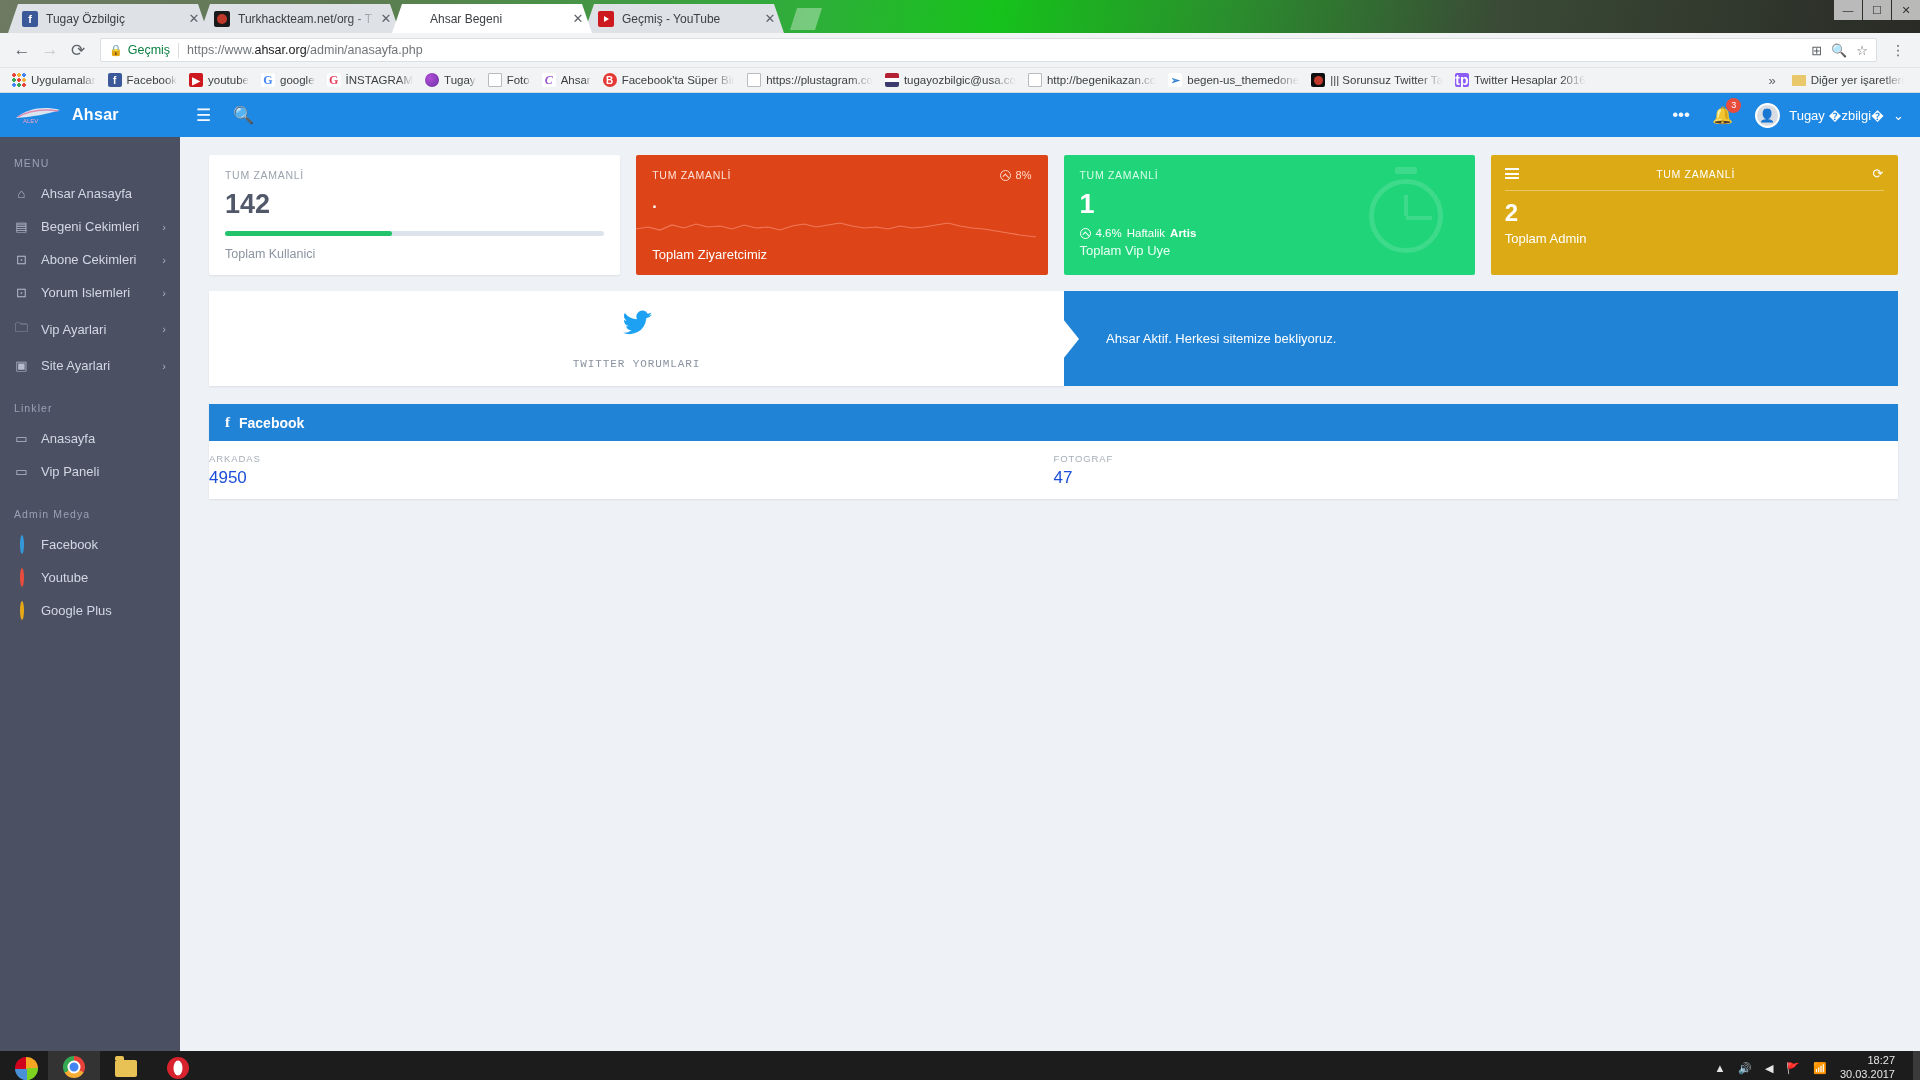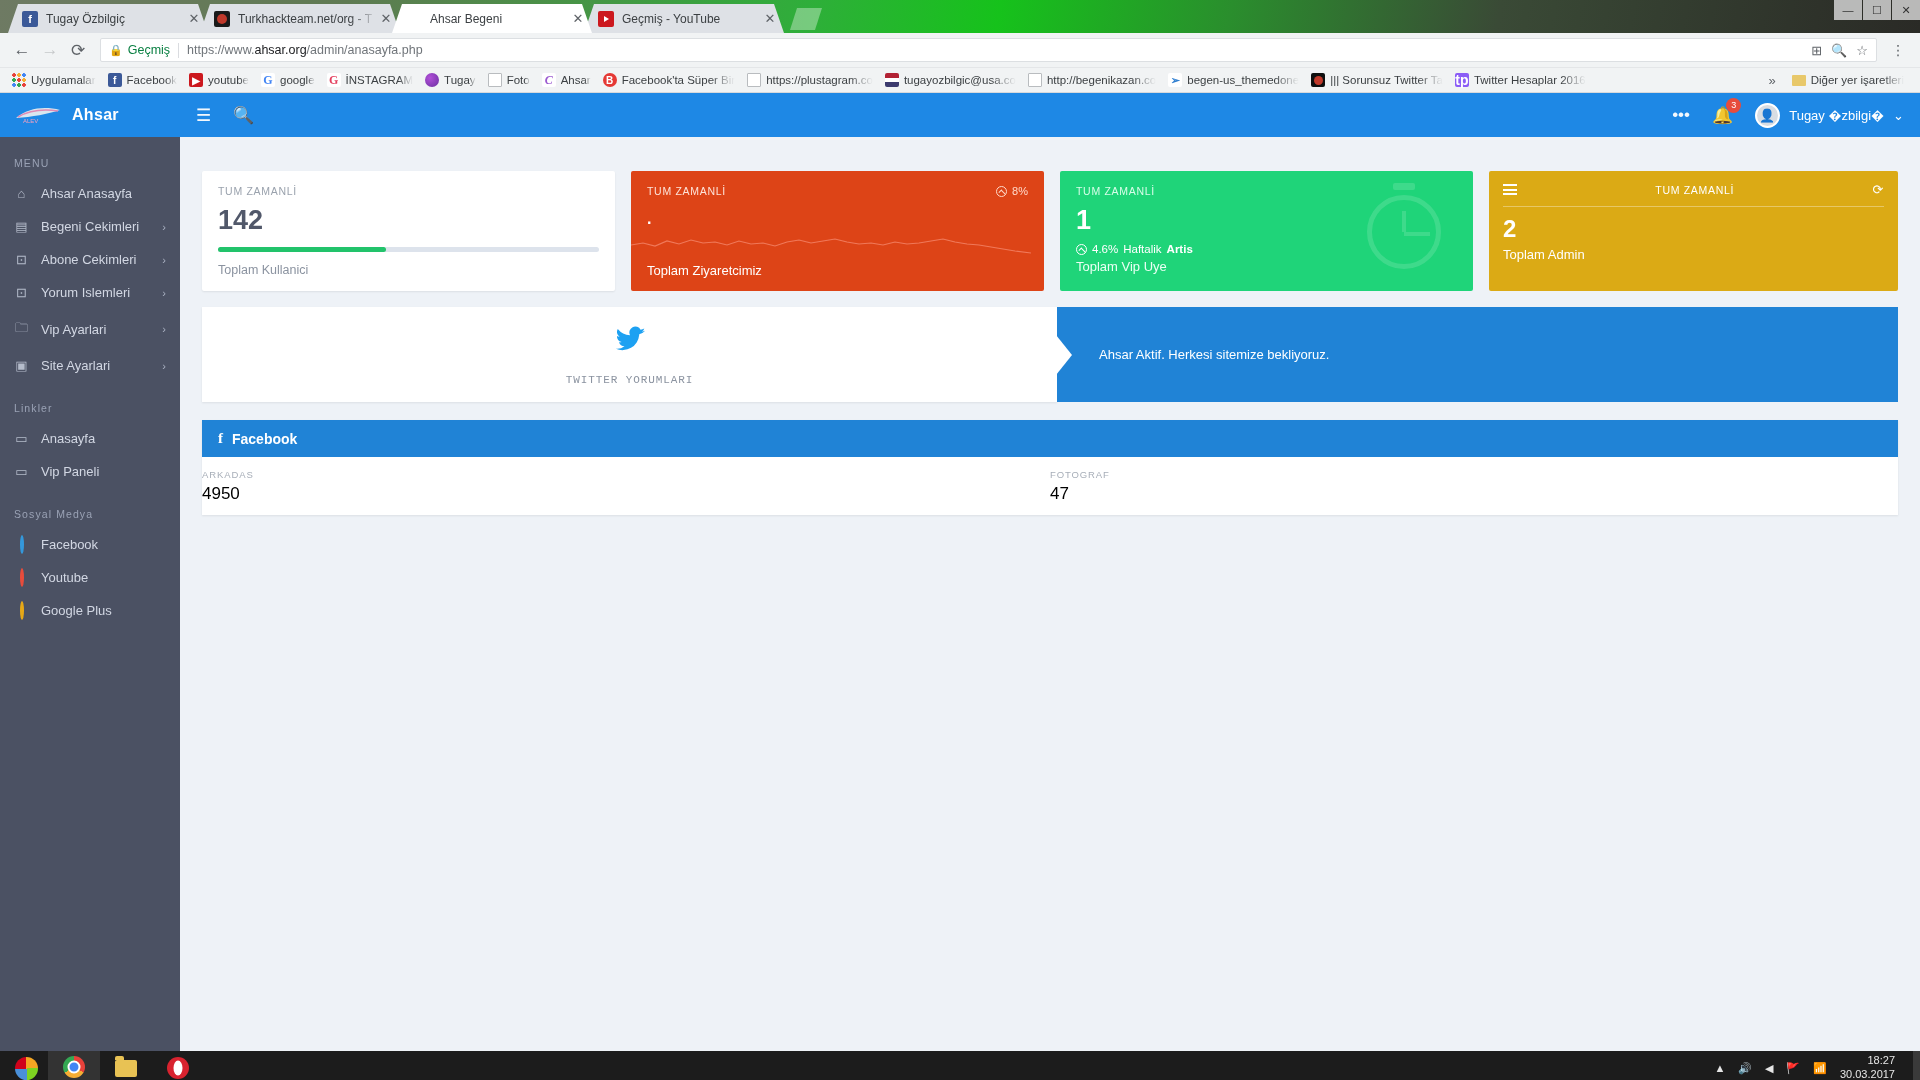--- a/index.html
+++ b/index.html
@@ -178,21 +178,21 @@
     display:flex;align-items:center;justify-content:center;
   }
   .avatar{
     width:25px;height:25px;border-radius:50%;
     background:#d8dde3; border:2px solid #fff;
     display:flex;align-items:center;justify-content:center;
     font-size:13px; color:#8b93a0;
   }
   .user{display:flex;align-items:center;gap:9px;font-size:13px;}
 
-  .content { flex:1; padding: 34px 22px; overflow:hidden; }
+  .content { flex:1; padding: 18px 22px; overflow:hidden;margin-left:7px; }
 
   
   .cards { display:flex; gap: 16px; }
   .card { flex:1; border-radius:2px; min-height: 103px; position:relative; overflow:hidden;}
   .card.white { background:#fff; padding:14px 16px; box-shadow:0 1px 2px rgba(0,0,0,.08);}
   .card .ktitle { font-size:10.5px; letter-spacing:.7px; color:#9aa2ad; }
   .card .kval { font-size:27px; font-weight:bold; color:#51586a; margin-top:10px; line-height:1;}
   .bar { height:5px; background:#dde3ec; border-radius:3px; margin-top:13px; position:relative;}
   .bar > i { position:absolute; left:0; top:0; bottom:0; background:#22c36b; border-radius:3px; }
   .card .kfoot { font-size:12.5px; color:#8b93a0; margin-top:11px;}
@@ -256,21 +256,21 @@
   
   .fbpanel{ margin-top:18px; background:#fff; box-shadow:0 1px 2px rgba(0,0,0,.08); }
   .fbhead{
     background:#2083d6; color:#fff; height:37px;
     display:flex;align-items:center;gap:9px;padding:0 16px;font-size:14px;font-weight:bold;
   }
   .fbglyph{font-family:"Liberation Serif",serif;font-weight:bold;font-size:15px;}
   .fbstats{display:flex; height:58px;}
   .fbstat{flex:1; display:flex;flex-direction:column;align-items:flex-start;justify-content:center;}
   .fbstat .s-lbl{font-size:9.5px;letter-spacing:.9px;color:#a7aeb8;}
-  .fbstat .s-val{font-size:17px;color:#000000;margin-top:4px;}
+  .fbstat .s-val{font-size:17px;color:#1d4ed8;margin-top:4px;}
 
   
   .taskbar{
     height:34px; background:#1c1c1c; display:flex; align-items:center;
     padding-left:4px; color:#e6e6e6; font-size:11px;
   }
   .startbtn{width:44px;height:34px;display:flex;align-items:center;justify-content:center;}
   .startcircle{width:23px;height:23px;border-radius:50%;
     background:conic-gradient(#f5a623 0 25%,#7ed321 25% 50%,#4a90d9 50% 75%,#d0021b 75% 100%);}
   .tb-item{width:52px;height:34px;display:flex;align-items:center;justify-content:center;}
@@ -464,21 +464,21 @@
     <div class="sect">Linkler</div>
     <div class="navitem">
       <span class="nico">▭</span>
       <span class="nlbl">Anasayfa</span>
     </div>
     <div class="navitem">
       <span class="nico">▭</span>
       <span class="nlbl">Vip Paneli</span>
     </div>
 
-    <div class="sect">Sosyal Medya</div>
+    <div class="sect">Admin Medya</div>
     <div class="navitem">
       <span class="nico"><span class="dot fb"></span></span>
       <span class="nlbl">Facebook</span>
     </div>
     <div class="navitem">
       <span class="nico"><span class="dot yt"></span></span>
       <span class="nlbl">Youtube</span>
     </div>
     <div class="navitem">
       <span class="nico"><span class="dot gp"></span></span>

